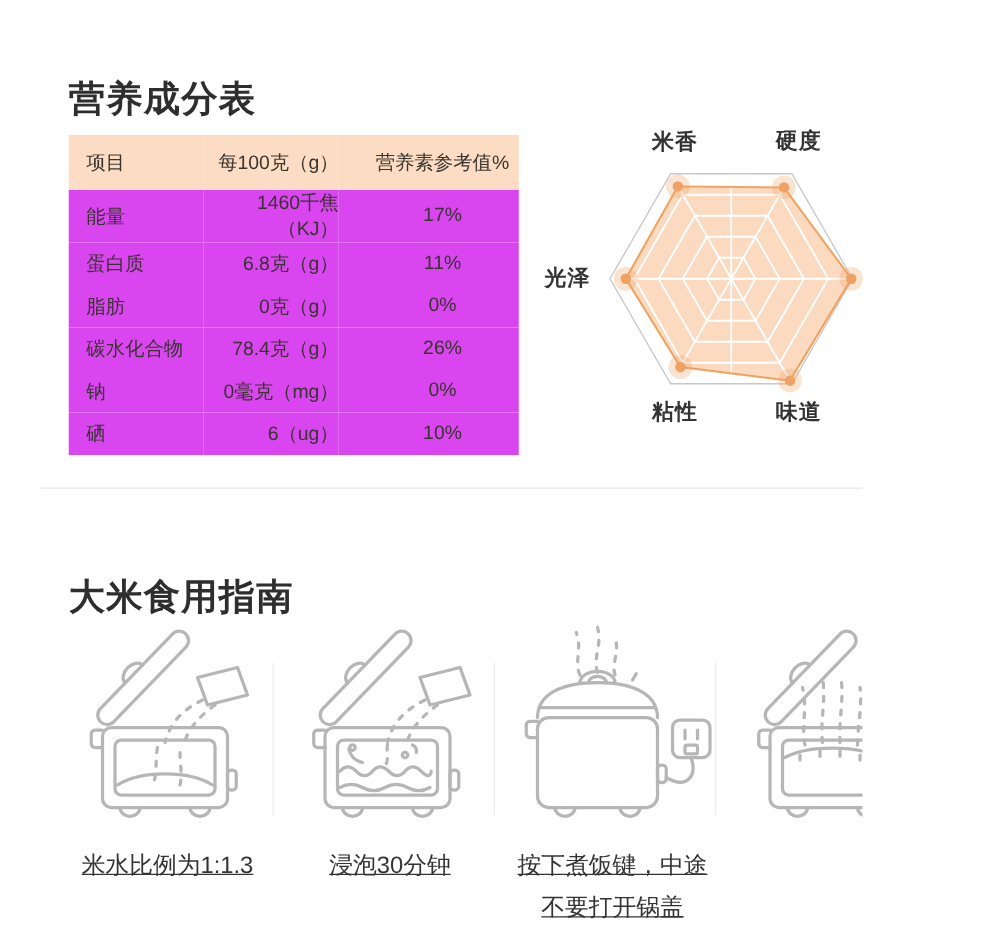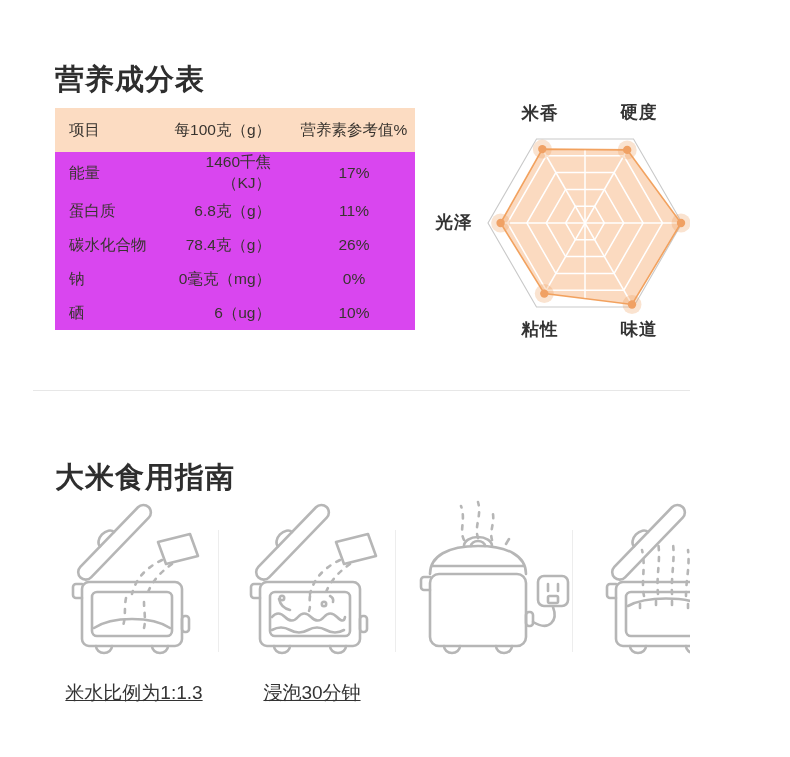--- a/index.html
+++ b/index.html
@@ -70,20 +70,25 @@
       <tbody>
         <tr>
           <td class="col1">能量</td>
           <td class="col2">1460千焦（KJ）</td>
           <td class="col3">17%</td>
         </tr>
         <tr>
           <td class="col1">蛋白质</td>
           <td class="col2">6.8克（g）</td>
           <td class="col3">11%</td>
+        </tr>
+        <tr>
+          <td class="col1">脂肪</td>
+          <td class="col2">0克（g）</td>
+          <td class="col3">0%</td>
         </tr>
         <tr>
           <td class="col1">碳水化合物</td>
           <td class="col2">78.4克（g）</td>
           <td class="col3">26%</td>
         </tr>
         <tr>
           <td class="col1">钠</td>
           <td class="col2">0毫克（mg）</td>
           <td class="col3">0%</td>
@@ -217,20 +222,24 @@
           <path class="dash" d="M90,40 C87,30 94,22 90,10"></path>
           <rect x="124" y="112" width="7" height="14" rx="3"></rect>
           <path d="M131,122 C148,132 156,120 151,107"></path>
           <rect x="136" y="76" width="30" height="30" rx="6"></rect>
           <line x1="146" y1="84" x2="146" y2="91"></line>
           <line x1="156" y1="84" x2="156" y2="91"></line>
           <rect x="146" y="96" width="10" height="7" rx="1.5"></rect>
         </g>
       </svg>
     </div>
+    <div class="caption">
+      <div>按下煮饭键，中途</div>
+      <div>不要打开锅盖</div>
+    </div>
   </div>
 
   <div class="step" style="left:580px;">
     <div class="icon-box">
       <svg viewBox="0 0 176 160" width="176" height="160">
         <g class="cooker">
           <rect x="36" y="82" width="100" height="64" rx="7"></rect>
           <rect x="46" y="92" width="80" height="44" rx="5"></rect>
           <path d="M48,106 C66,96 106,96 124,106"></path>
           <path d="M60,104 v4"></path>

